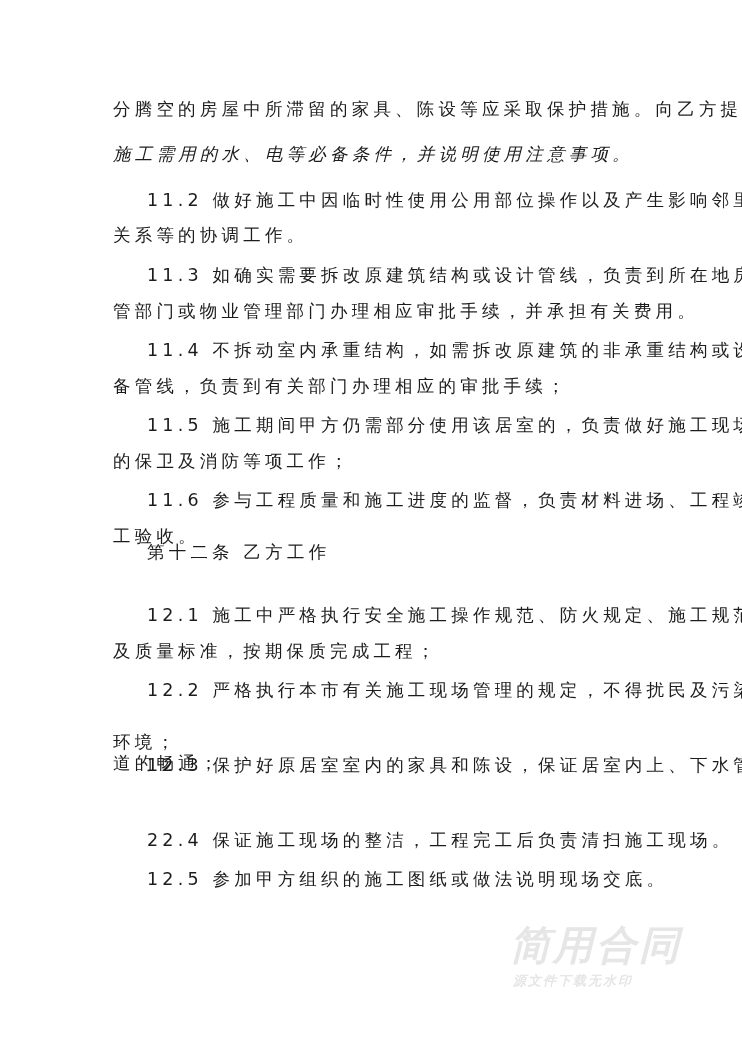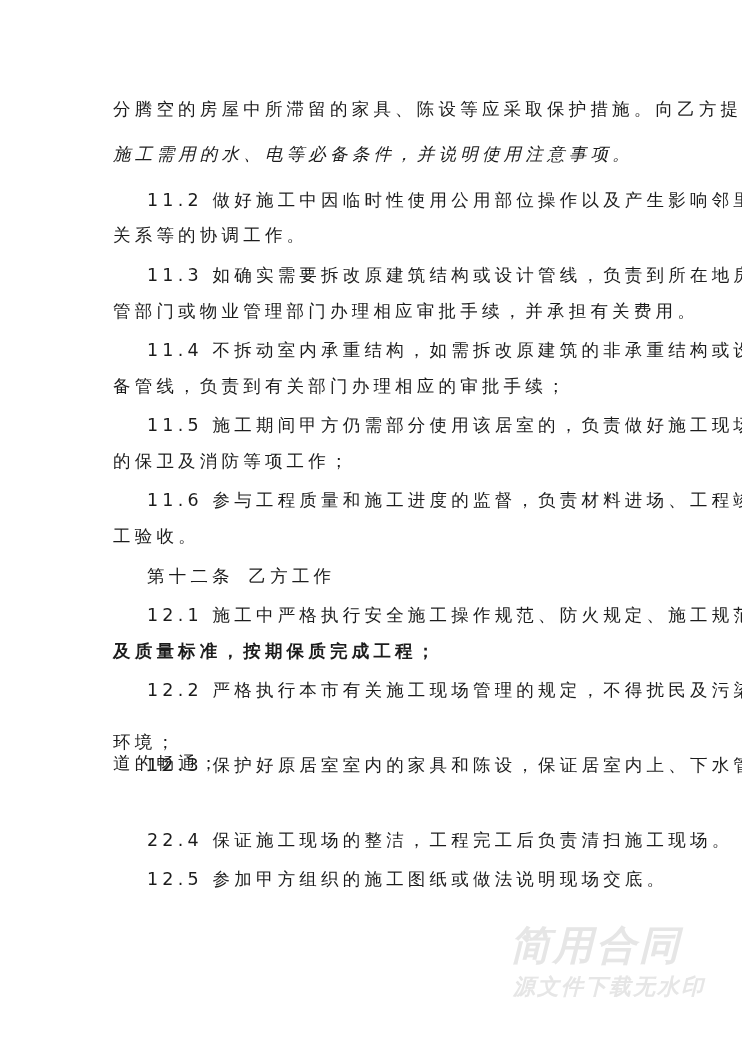--- a/index.html
+++ b/index.html
@@ -11,42 +11,42 @@
   .line {
     position: absolute; left: 113px; font-size: 17.5px; letter-spacing: 4.2px;
     white-space: nowrap; line-height: 22px; color: #1c1c1c;
   }
   .indent { left: 147px; }
   .wm {
     position: absolute; left: 510px; font-style: italic; font-weight: bold; color: #e6e6e6;
     white-space: nowrap;
   }
   .wm-1 { top: 918px; font-size: 40px; letter-spacing: 3px; }
-  .wm-2 { top: 972px; font-size: 22px; letter-spacing: 2px; left: 513px; }
+  .wm-2 { top: 972px; font-size: 13px; letter-spacing: 2px; left: 513px; }
 </style>
 </head>
 <body>
 
 <div class="page">
   <div id="lines">
       <div class="line" style="top: 98px;">分腾空的房屋中所滞留的家具、陈设等应采取保护措施。向乙方提供</div>
       <div class="line" style="top: 143px; font-style: italic;">施工需用的水、电等必备条件，并说明使用注意事项。</div>
       <div class="line indent" style="top: 189px;">11.2 做好施工中因临时性使用公用部位操作以及产生影响邻里</div>
       <div class="line" style="top: 224px;">关系等的协调工作。</div>
       <div class="line indent" style="top: 264px;">11.3 如确实需要拆改原建筑结构或设计管线，负责到所在地房</div>
       <div class="line" style="top: 300px;">管部门或物业管理部门办理相应审批手续，并承担有关费用。</div>
       <div class="line indent" style="top: 339px;">11.4 不拆动室内承重结构，如需拆改原建筑的非承重结构或设</div>
       <div class="line" style="top: 375px;">备管线，负责到有关部门办理相应的审批手续；</div>
       <div class="line indent" style="top: 414px;">11.5 施工期间甲方仍需部分使用该居室的，负责做好施工现场</div>
       <div class="line" style="top: 450px;">的保卫及消防等项工作；</div>
       <div class="line indent" style="top: 489px;">11.6 参与工程质量和施工进度的监督，负责材料进场、工程竣</div>
       <div class="line" style="top: 525px;">工验收。</div>
-      <div class="line indent" style="top: 566px; font-family: Liberation Mono, monospace;">第十二条 乙方工作</div>
+      <div class="line indent" style="top: 541px;">第十二条 乙方工作</div>
       <div class="line indent" style="top: 604px;">12.1 施工中严格执行安全施工操作规范、防火规定、施工规范</div>
-      <div class="line" style="top: 640px; font-weight: bold;">及质量标准，按期保质完成工程；</div>
+      <div class="line" style="top: 640px;">及质量标准，按期保质完成工程；</div>
       <div class="line indent" style="top: 679px;">12.2 严格执行本市有关施工现场管理的规定，不得扰民及污染</div>
       <div class="line" style="top: 715px; margin-top: 16px;">环境；</div>
       <div class="line indent" style="top: 754px;">12.3 保护好原居室室内的家具和陈设，保证居室内上、下水管</div>
       <div class="line" style="top: 752px;">道的畅通；</div>
       <div class="line indent" style="top: 829px;">22.4 保证施工现场的整洁，工程完工后负责清扫施工现场。</div>
       <div class="line indent" style="top: 868px;">12.5 参加甲方组织的施工图纸或做法说明现场交底。</div>
     </div>
   <div class="wm wm-1">简用合同</div>
   <div class="wm wm-2">源文件下载无水印</div>
 </div>

